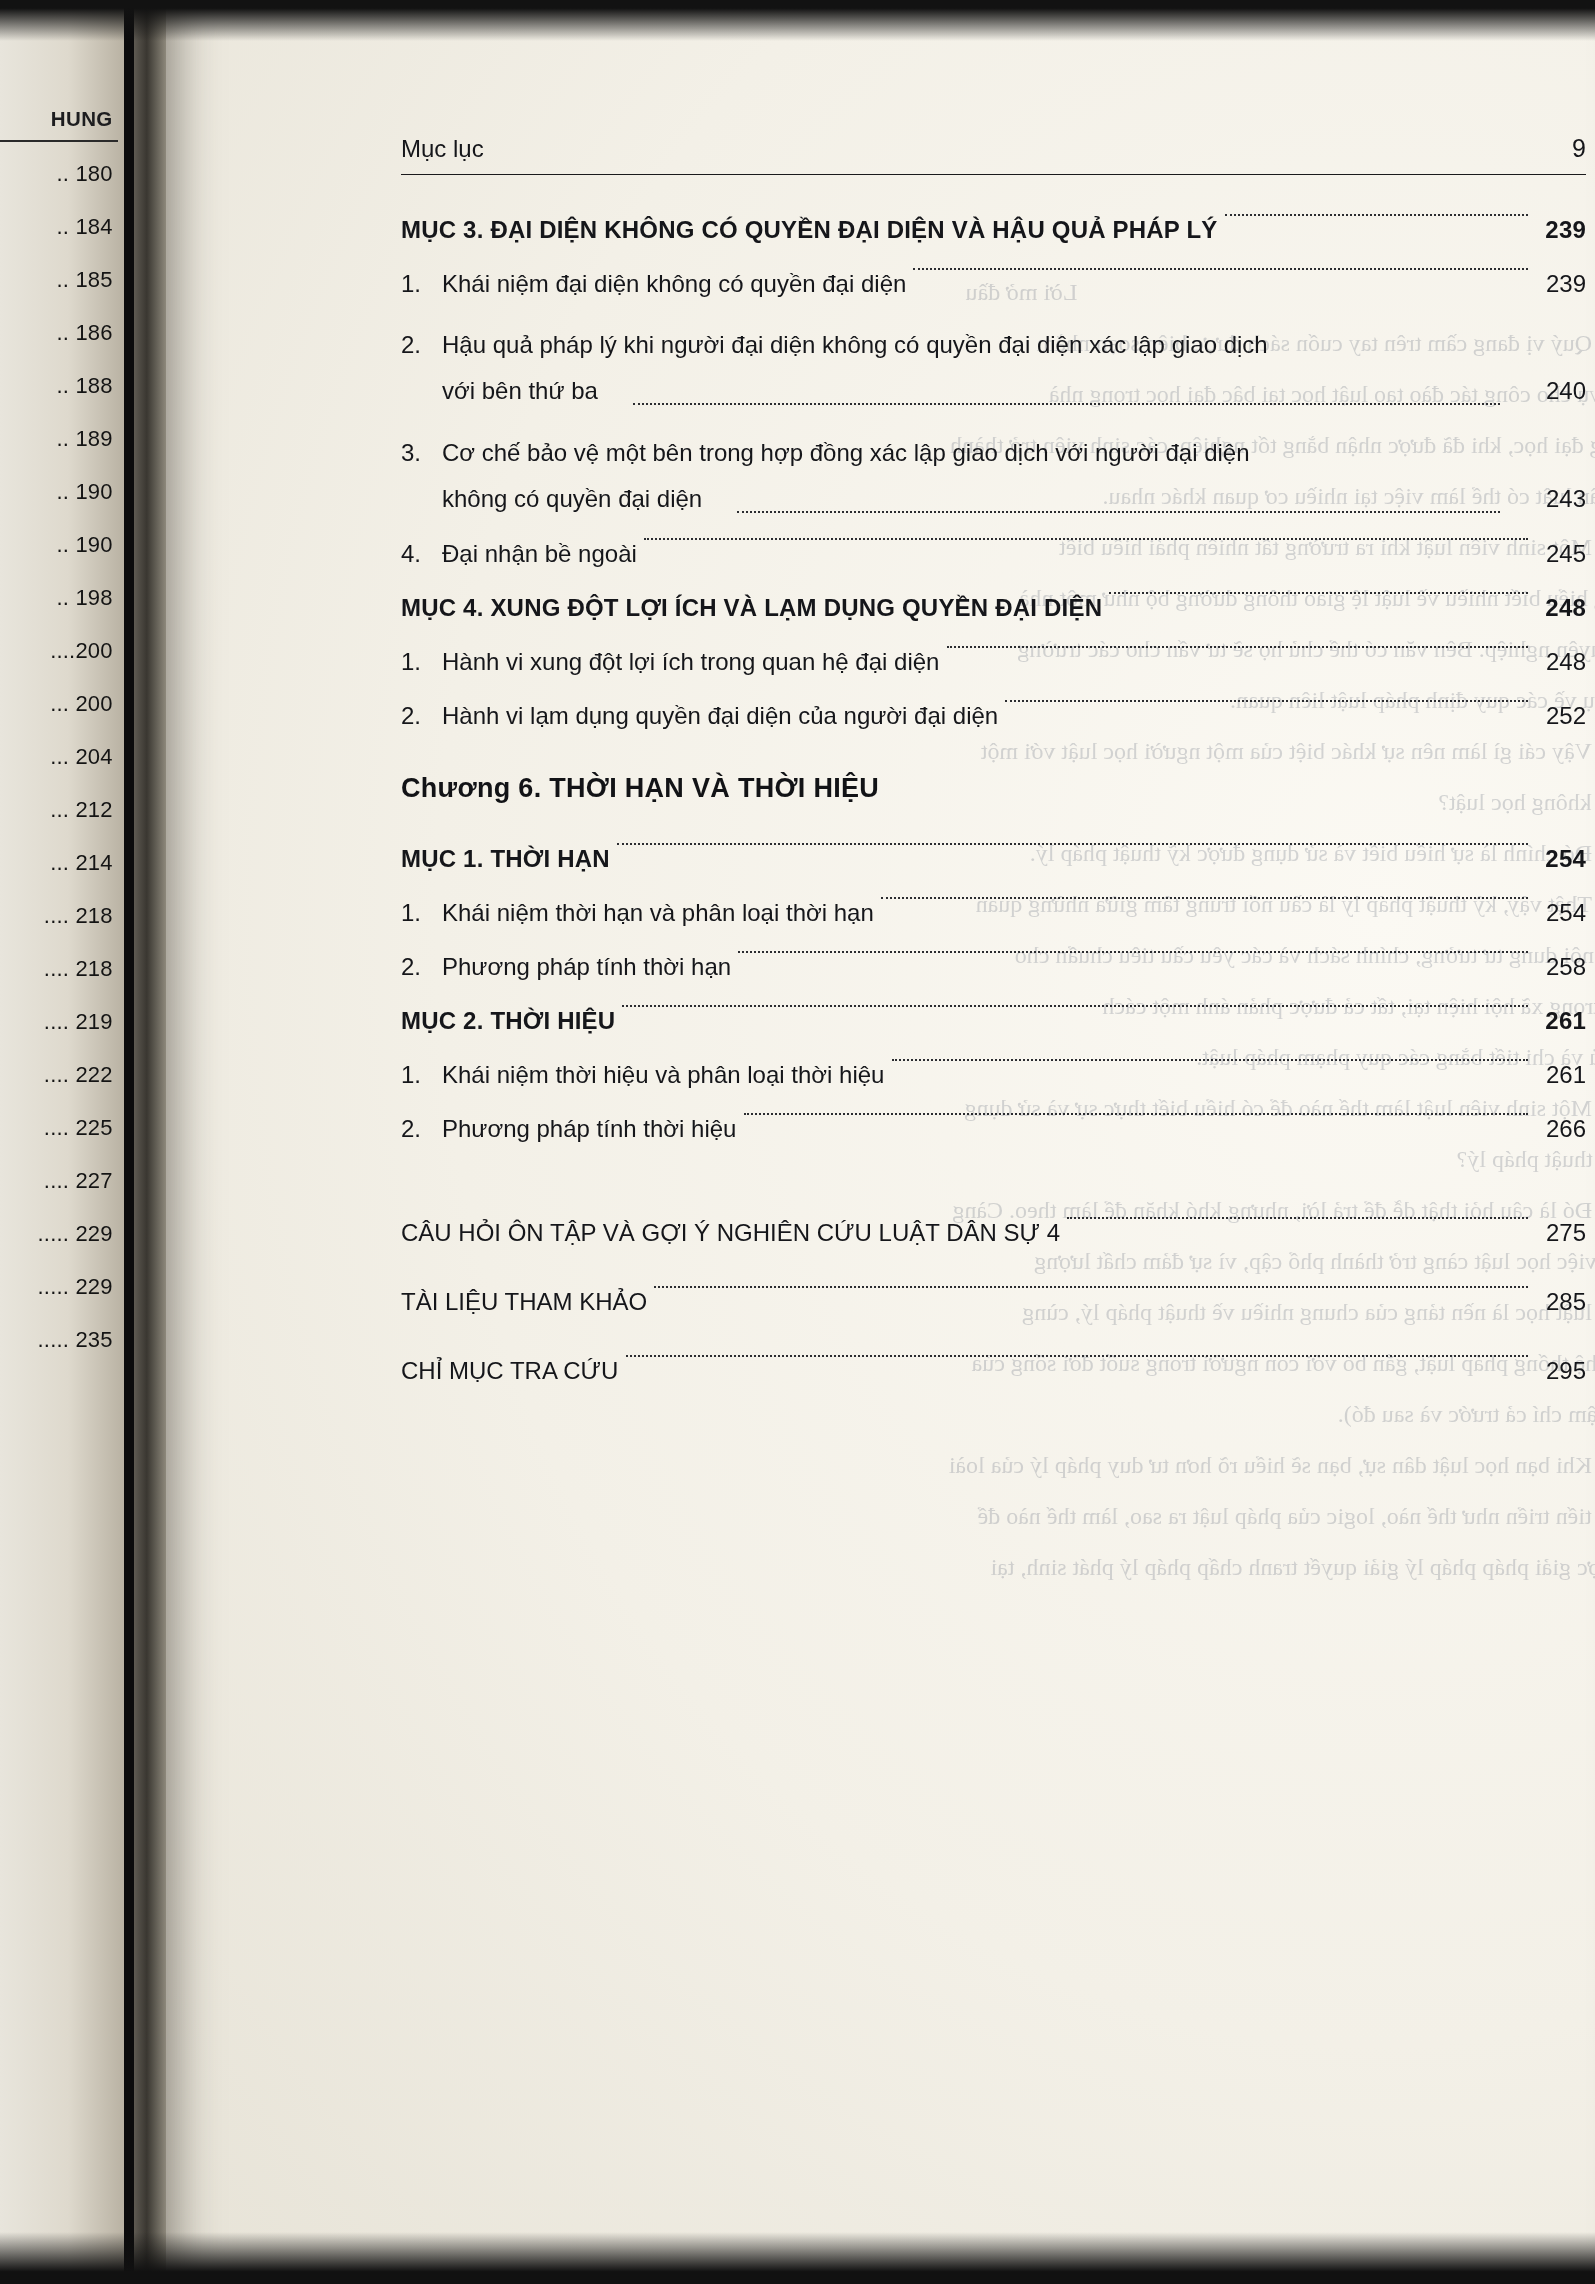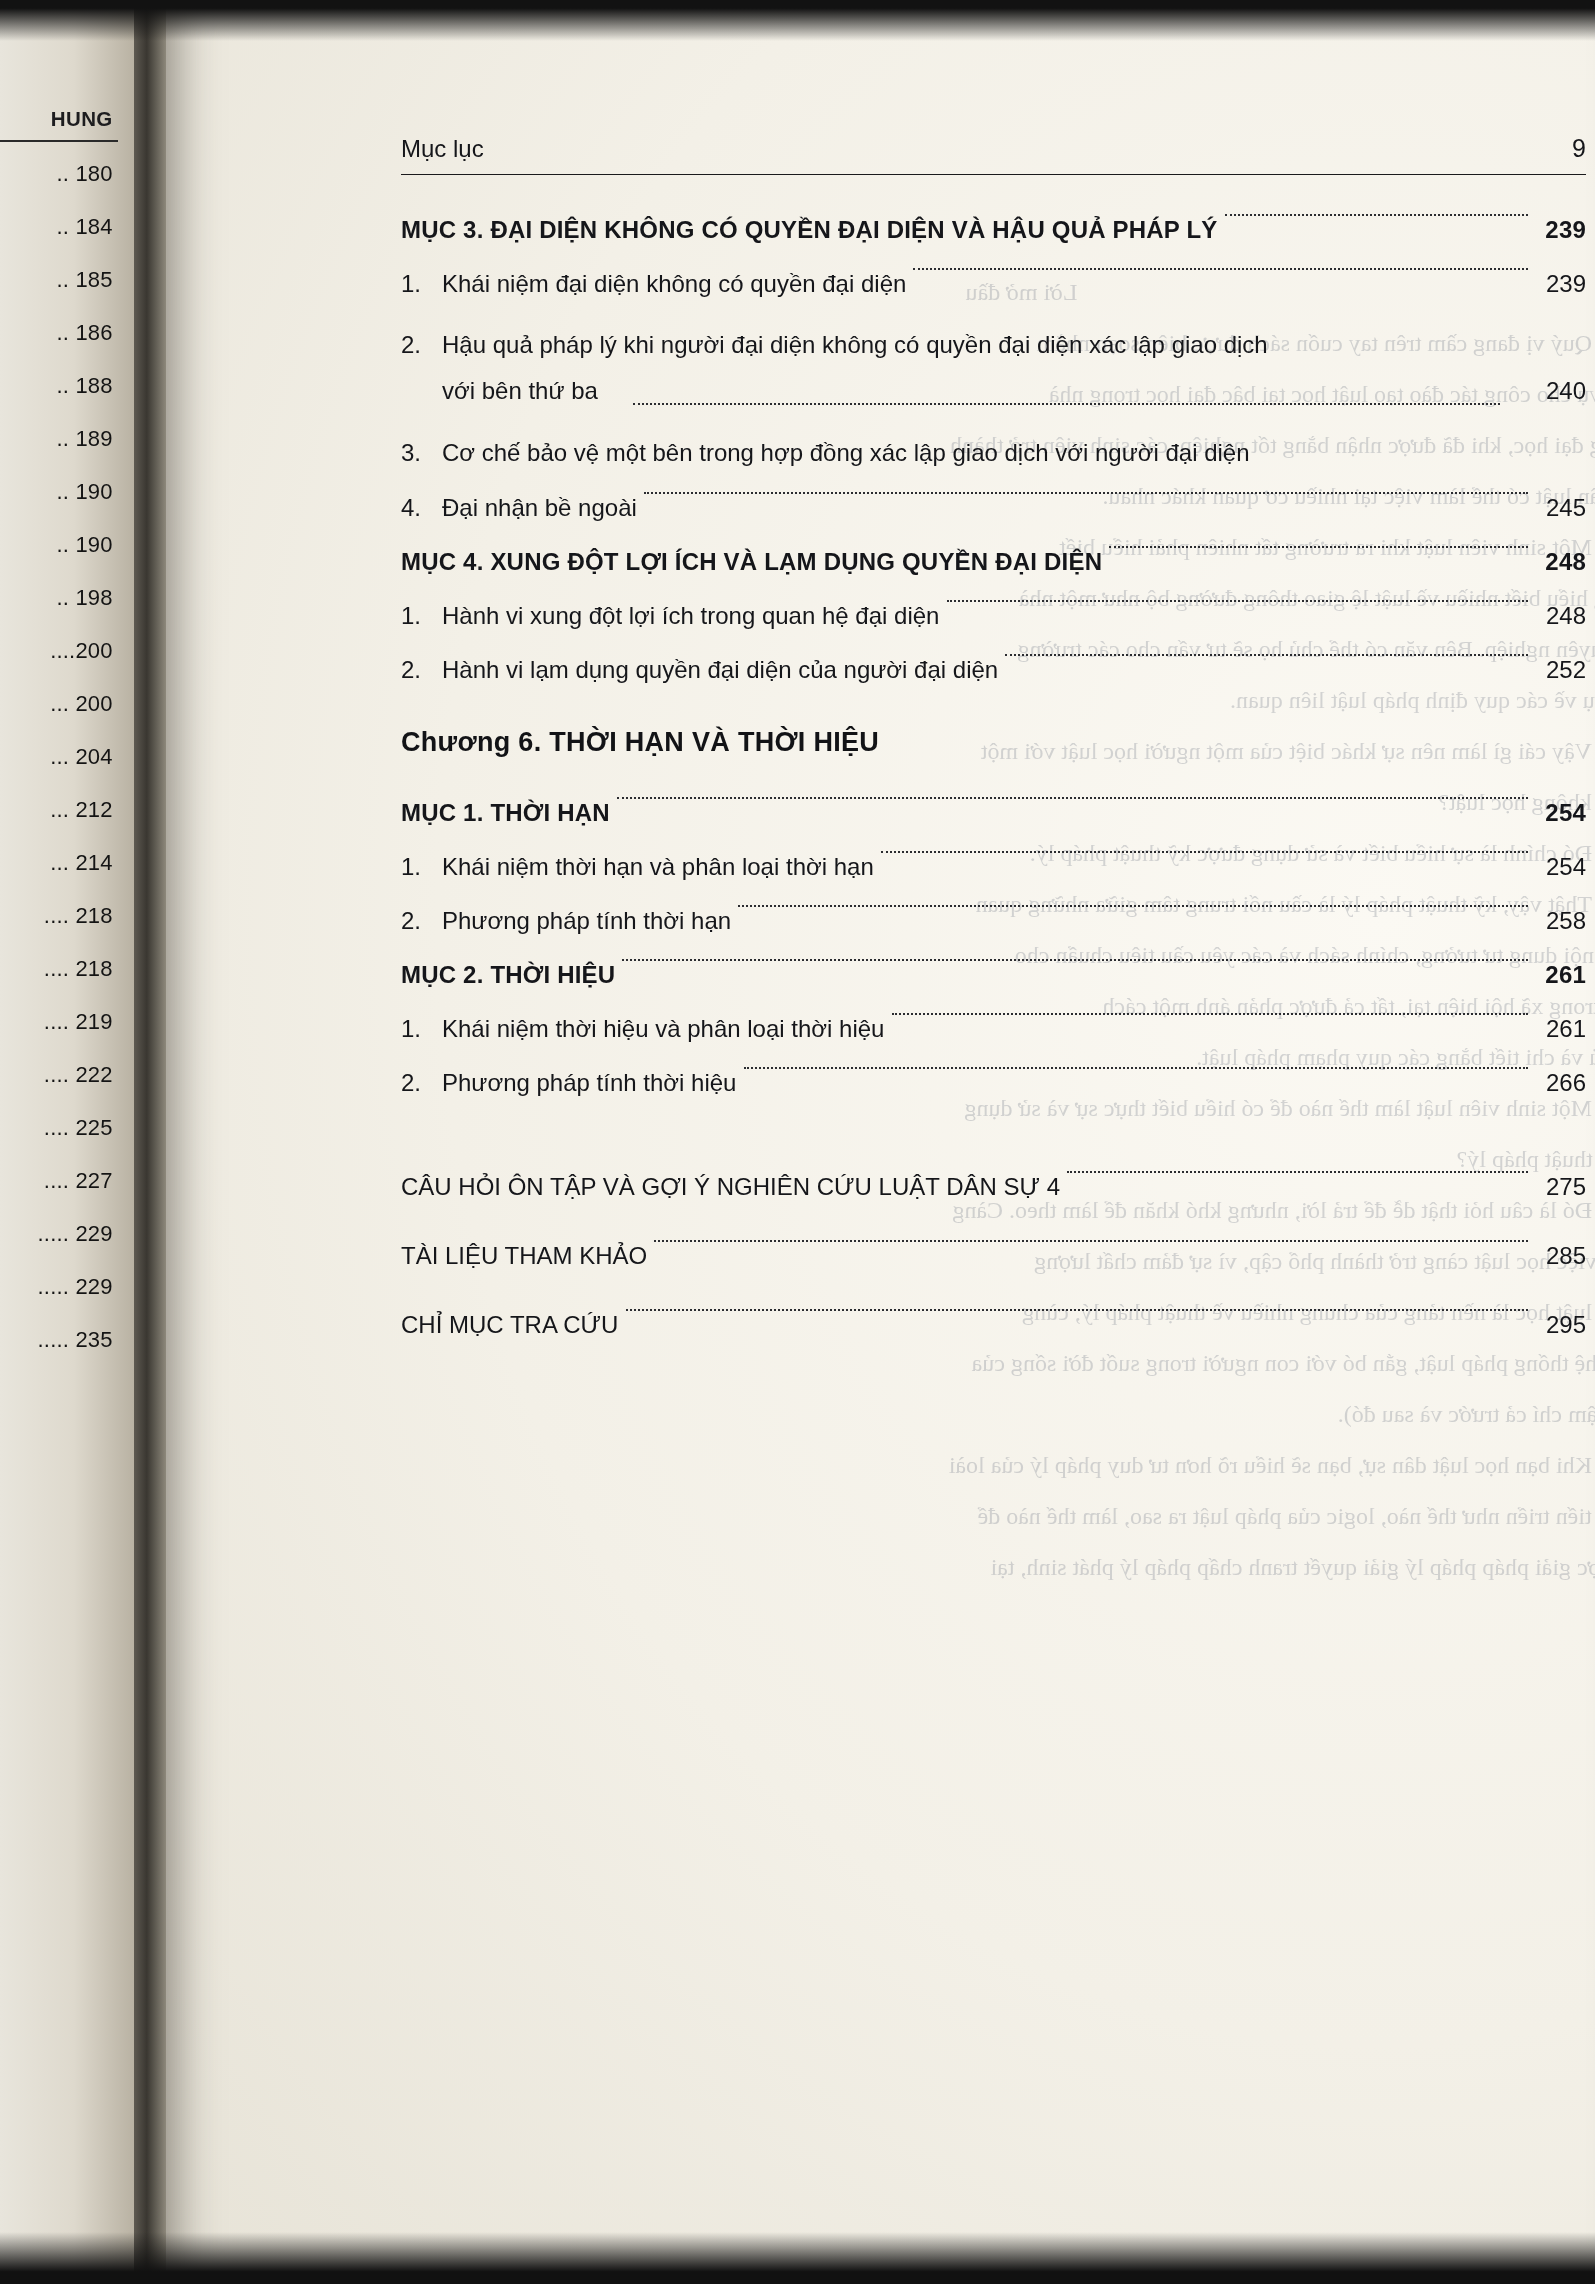--- a/index.html
+++ b/index.html
@@ -18,21 +18,21 @@
 
   
   .book {
     position: absolute;
     inset: 0;
     background: #0b0b0c;
   }
   .left-page {
     position: absolute;
     left: 0; top: 0;
-    width: 134px; height: 100%;
+    width: 124px; height: 100%;
     background: linear-gradient(90deg, #e8e5dc 0%, #ded9cd 55%, #b9b2a3 100%);
   }
   .gutter {
     position: absolute;
     left: 134px; top: 0;
     width: 32px; height: 100%;
     background: linear-gradient(90deg, #5e5a52 0%, #3a3731 40%, #8d887b 100%);
   }
   .right-page {
     position: absolute;
@@ -291,20 +291,25 @@
           <span class="dots"></span>
           <span class="pg">240</span>
         </div>
       </div>
 
       <div class="entry2">
         <div class="l1">
           <span class="num-col">3.</span>
           <span class="txt">Cơ chế bảo vệ một bên trong hợp đồng xác lập giao dịch với người đại diện</span>
         </div>
+        <div class="l2">
+          <span class="txt">không có quyền đại diện</span>
+          <span class="dots"></span>
+          <span class="pg">243</span>
+        </div>
       </div>
 
       <div class="row">
         <span class="num-col">4.</span>
         <span class="txt">Đại nhận bề ngoài</span>
         <span class="dots"></span>
         <span class="pg">245</span>
       </div>
 
       <div class="row section">

